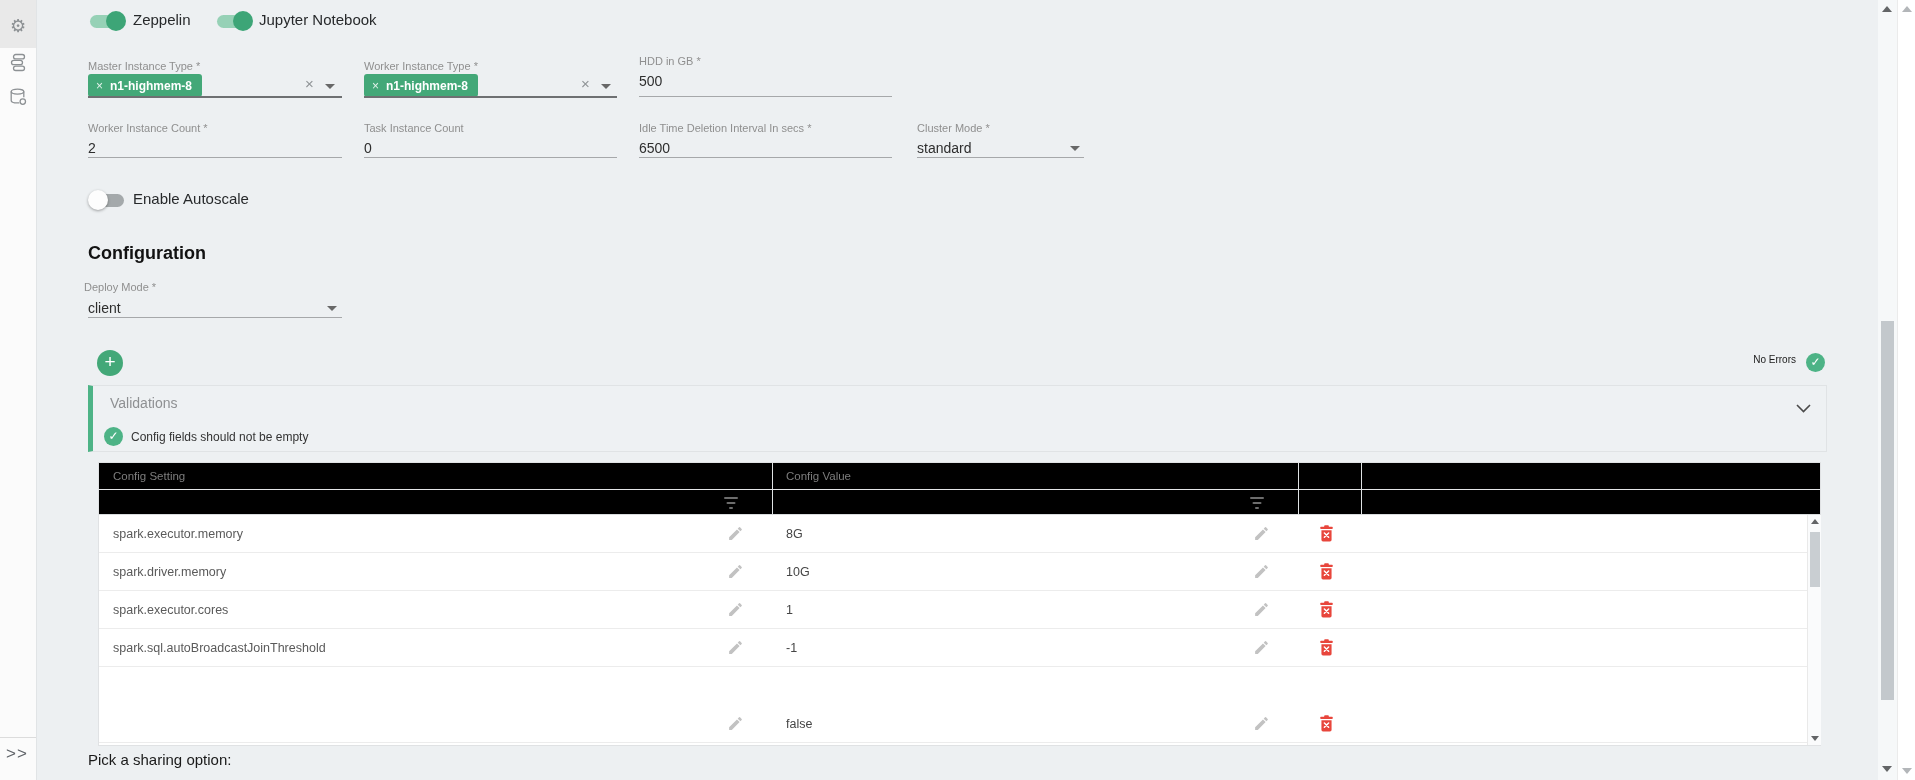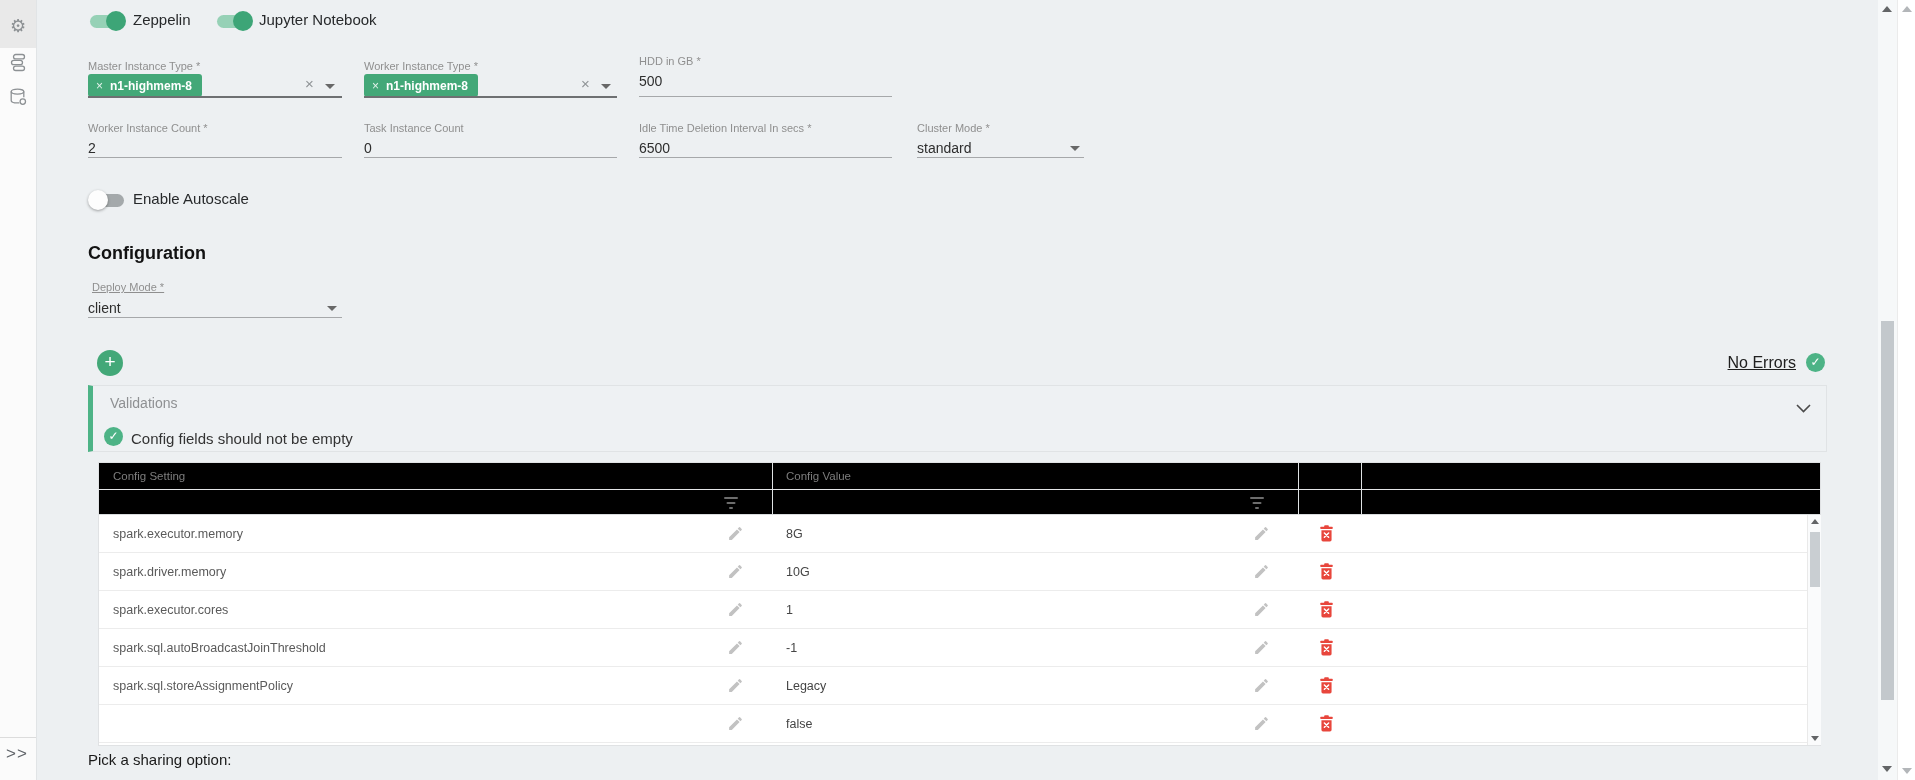--- a/index.html
+++ b/index.html
@@ -84,21 +84,21 @@
                  border-left:1px solid #ebebeb; }
   #outer-strip .tri-up { border-bottom-color:#b3b6b9; }
   #outer-strip .tri-down { border-top-color:#b3b6b9; }
 
   #tbl-scrollbar { position:absolute; left:1708px; top:52px; width:14px; height:230px;
                    background:#fafbfc; border-left:1px solid #e9e9e9; }
   #tbl-scrollbar .thumb { position:absolute; left:2px; top:17px; width:10px; height:55px; background:#c9ced2; }
 
   .abs { position:absolute; }
   .no-errors { position:absolute; left:1700px; top:354px; width:96px; text-align:right;
-               font-size:16px; color:#202020;text-decoration:underline; }
+               font-size:10px; color:#202020; }
   .footer-text { position:absolute; left:88px; top:751px; font-size:15px; color:#1a1a1a; }
 </style>
 </head>
 <body>
 
 <div id="screen">
 
   <aside id="sidebar">
     <div class="side-active"></div>
     <div class="side-icon" style="top:16px; font-size:18px; line-height:20px;">⚙</div>
@@ -173,38 +173,38 @@
   <div class="uline" style="left:917px; top:157px; width:167px;"></div>
 
   <span class="switch off" style="left:88px; top:191px;">
     <span class="track"></span>
     <span class="knob"></span>
   </span>
   <span class="tlabel" style="left:133px; top:190px;">Enable Autoscale</span>
 
   <span class="section-title" style="left:88px; top:243px;">Configuration</span>
 
-  <span class="flabel" style="left:92px; top:281px;text-decoration:underline;">Deploy Mode *</span>
+  <span class="flabel" style="left:84px; top:281px;">Deploy Mode *</span>
   <span class="fvalue" style="left:88px; top:300px;">client</span>
   <span class="caret" style="left:327px; top:306px;"></span>
   <div class="uline" style="left:88px; top:317px; width:254px;"></div>
 
   <div class="plus-btn" style="left:97px; top:350px;">+</div>
   <span class="no-errors">No Errors</span>
   <span class="check-circle" style="left:1806px; top:353px;">✓</span>
 
   <div id="validations">
     <span class="vtitle">Validations</span>
     <span class="vchevron">
       <svg width="15" height="9" viewBox="0 0 15 9" fill="none" stroke="#4a4a4a" stroke-width="1.6">
         <polyline points="1,1 7.5,7.5 14,1"></polyline>
       </svg>
     </span>
     <span class="check-circle" style="left:11px; top:41px;">✓</span>
-    <span class="abs" style="left:38px; top:44px; font-size:15px; color:#333;">Config fields should not be empty</span>
+    <span class="abs" style="left:38px; top:44px; font-size:12px; color:#333;">Config fields should not be empty</span>
   </div>
 
   <div id="cfg-table">
 
     <div class="thead" style="top:0; height:27px; border-bottom:1px solid #e3e5e7;">
       <span class="th-label" style="left:14px;">Config Setting</span>
       <span class="th-label" style="left:687px;">Config Value</span>
     </div>
 
     <div class="thead" style="top:27px; height:25px; border-bottom:1px solid #d9dcde;">
@@ -296,44 +296,20 @@
         </span>
     </div>
     <div class="trow" style="top:166px;">
       <span class="rcell cell-setting">spark.sql.autoBroadcastJoinThreshold</span>
       <span class="rcell icon-btn" style="left:628px;">
         <svg width="17" height="17" viewBox="0 0 24 24">
             <path fill="#c2c2c2" d="M3 17.25V21h3.75L17.81 9.94l-3.75-3.75L3 17.25zM20.71 7.04a1 1 0 0 0 0-1.41l-2.34-2.34a1 1 0 0 0-1.41 0l-1.83 1.83 3.75 3.75 1.83-1.83z"></path>
           </svg>
         </span>
       <span class="rcell cell-value">-1</span>
-      <span class="rcell icon-btn" style="left:1154px;">
-        <svg width="17" height="17" viewBox="0 0 24 24">
-            <path fill="#c2c2c2" d="M3 17.25V21h3.75L17.81 9.94l-3.75-3.75L3 17.25zM20.71 7.04a1 1 0 0 0 0-1.41l-2.34-2.34a1 1 0 0 0-1.41 0l-1.83 1.83 3.75 3.75 1.83-1.83z"></path>
-          </svg>
-        </span>
-      <span class="rcell icon-btn" style="left:1218px;">
-        <svg width="19" height="19" viewBox="0 0 24 24">
-            <g fill="#e8463c">
-              <rect x="9" y="1.6" width="6" height="2.8" rx="1.3"></rect>
-              <rect x="4.2" y="3.6" width="15.6" height="2.8" rx="0.6"></rect>
-              <path d="M5.6 8h12.8v12a2 2 0 0 1-2 2H7.6a2 2 0 0 1-2-2V8z"></path>
-            </g>
-            <path d="M9.3 11.3l5.4 5.4M14.7 11.3l-5.4 5.4" stroke="#fff" stroke-width="1.9" stroke-linecap="round"></path>
-          </svg>
-        </span>
-    </div>
-    <div class="trow" style="top:204px;">
-      <span class="rcell cell-setting">spark.sql.storeAssignmentPolicy</span>
-      <span class="rcell icon-btn" style="left:628px;">
-        <svg width="17" height="17" viewBox="0 0 24 24">
-            <path fill="#c2c2c2" d="M3 17.25V21h3.75L17.81 9.94l-3.75-3.75L3 17.25zM20.71 7.04a1 1 0 0 0 0-1.41l-2.34-2.34a1 1 0 0 0-1.41 0l-1.83 1.83 3.75 3.75 1.83-1.83z"></path>
-          </svg>
-        </span>
-      <span class="rcell cell-value">Legacy</span>
       <span class="rcell icon-btn" style="left:1154px;">
         <svg width="17" height="17" viewBox="0 0 24 24">
             <path fill="#c2c2c2" d="M3 17.25V21h3.75L17.81 9.94l-3.75-3.75L3 17.25zM20.71 7.04a1 1 0 0 0 0-1.41l-2.34-2.34a1 1 0 0 0-1.41 0l-1.83 1.83 3.75 3.75 1.83-1.83z"></path>
           </svg>
         </span>
       <span class="rcell icon-btn" style="left:1218px;">
         <svg width="19" height="19" viewBox="0 0 24 24">
             <g fill="#e8463c">
               <rect x="9" y="1.6" width="6" height="2.8" rx="1.3"></rect>
               <rect x="4.2" y="3.6" width="15.6" height="2.8" rx="0.6"></rect>

